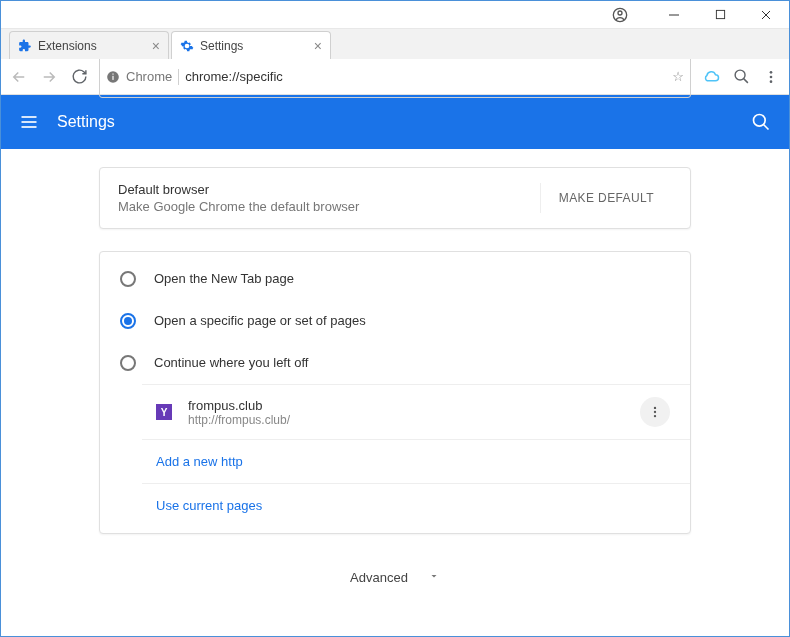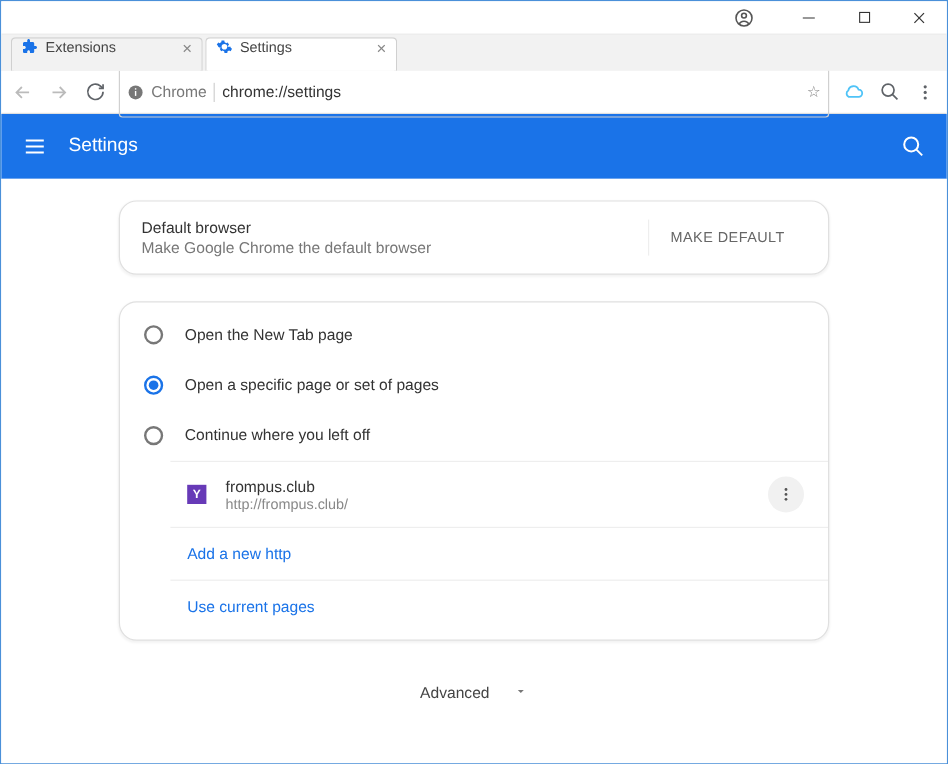--- a/index.html
+++ b/index.html
@@ -5,21 +5,21 @@
 * { margin: 0; padding: 0; box-sizing: border-box; font-family: "Segoe UI", Arial, sans-serif; }
 body { width: 790px; height: 637px; background: #fff; overflow: hidden; position: relative; border: 1px solid #4a90d9; }
 
 
 .titlebar { height: 28px; background: #fff; display: flex; align-items: center; justify-content: flex-end; border-bottom: 1px solid #e8e8e8; }
 .titlebar .win-icon { width: 46px; height: 28px; display: flex; align-items: center; justify-content: center; color: #555; }
 .titlebar .user-circle { margin-right: 8px; }
 
 
 .tabrow { height: 30px; background: #f2f2f2; display: flex; align-items: flex-end; padding-left: 8px; position: relative; }
-.btab { height: 28px; min-width: 160px; background: #fff; border: 1px solid #d0d0d0; border-bottom: none; border-top-left-radius: 4px; border-top-right-radius: 4px; display: flex; padding: 0 8px; margin-right: 2px; font-size: 12px; color: #444; position: relative; }
+.btab { height: 28px; min-width: 160px; background: #fff; border: 1px solid #d0d0d0; border-bottom: none; border-top-left-radius: 4px; border-top-right-radius: 4px; display: flex; align-items: center; padding: 0 8px; margin-right: 2px; font-size: 12px; color: #444; position: relative; }
 .btab.inactive { background: #f2f2f2; }
 .btab .tab-close { margin-left: auto; font-size: 14px; color: #888; }
 .btab .tab-icon { margin-right: 6px; display: inline-flex; }
 .newtab { width: 20px; height: 18px; display: flex; align-items: center; justify-content: center; color: #666; margin-left: 4px; margin-bottom: 4px; }
 
 
 .addrrow { height: 36px; background: #fff; border-bottom: 1px solid #e0e0e0; display: flex; align-items: center; padding: 0 8px; gap: 10px; }
 .nav-icon { width: 20px; height: 20px; display: flex; align-items: center; justify-content: center; color: #5f6368; }
 .nav-icon.disabled { color: #bbb; }
 .omnibox { flex: 1; height: 42px; border: 1px solid #d0d0d0; border-radius: 3px; display: flex; align-items: center; padding: 0 6px; font-size: 13px; color: #333; }
@@ -37,21 +37,21 @@
 .blueheader .searchbtn { margin-left: auto; display: inline-flex; }
 
 
 .content { height: calc(637px - 28px - 30px - 36px - 54px - 2px); overflow-y: scroll; background: #fff; padding: 18px 0 24px 0; }
 .content::-webkit-scrollbar { width: 14px; }
 .content::-webkit-scrollbar-track { background: #f1f1f1; }
 .content::-webkit-scrollbar-thumb { background: #c1c1c1; }
 
 .panel { width: 592px; margin: 0 auto; }
 
-.card { border: 1px solid #e0e0e0; border-radius: 15px; background: #fff; box-shadow: 0 1px 2px rgba(0,0,0,0.05); }
+.card { border: 1px solid #e0e0e0; border-radius: 4px; background: #fff; box-shadow: 0 1px 2px rgba(0,0,0,0.05); }
 
 .defaultcard { display: flex; align-items: center; padding: 14px 18px; margin-bottom: 22px; }
 .defaultcard .dleft { flex: 1; }
 .defaultcard .dtitle { font-size: 13px; color: #333; font-weight: 500; }
 .defaultcard .dsub { font-size: 13px; color: #777; margin-top: 2px; }
 .makedefault { padding: 8px 18px; color: #666; font-size: 12px; letter-spacing: 0.4px; background: #fff; border: none; cursor: pointer; border-left: 1px solid #eee; }
 
 .sectionlabel { font-size: 13px; color: #555; margin: 0 0 14px 6px; }
 
 .startupcard { padding: 6px 0; }
@@ -145,21 +145,21 @@
   <div class="omnibox">
     <span class="secure">
       <svg width="14" height="14" viewBox="0 0 24 24" fill="#777">
           <circle cx="12" cy="12" r="10"></circle>
           <rect x="11" y="10" width="2" height="7" fill="#fff"></rect>
           <rect x="11" y="6" width="2" height="2" fill="#fff"></rect>
         </svg>
     </span>
     <span class="chromelabel">Chrome</span>
     <span class="divider"></span>
-    <span class="url">chrome://settings</span>
+    <span class="url">chrome://specific</span>
     <span class="spacer"></span>
     <span class="star">☆</span>
   </div>
   <div class="nav-icon" style="color:#4fc3f7">
     <svg width="18" height="18" viewBox="0 0 24 24" fill="none" stroke="currentColor" stroke-width="2">
         <path d="M18 17a4 4 0 000-8 6 6 0 00-11.5 1A4 4 0 007 17h11z"></path>
       </svg>
   </div>
   <div class="nav-icon">
     <svg width="17" height="17" viewBox="0 0 24 24" fill="none" stroke="currentColor" stroke-width="2">

